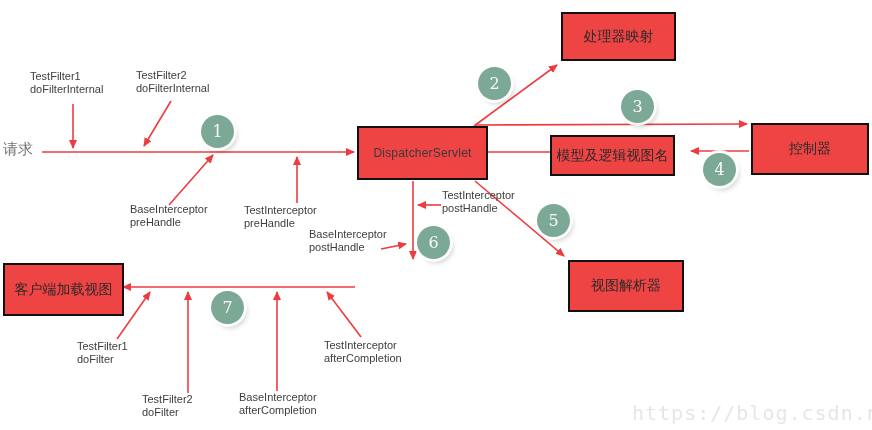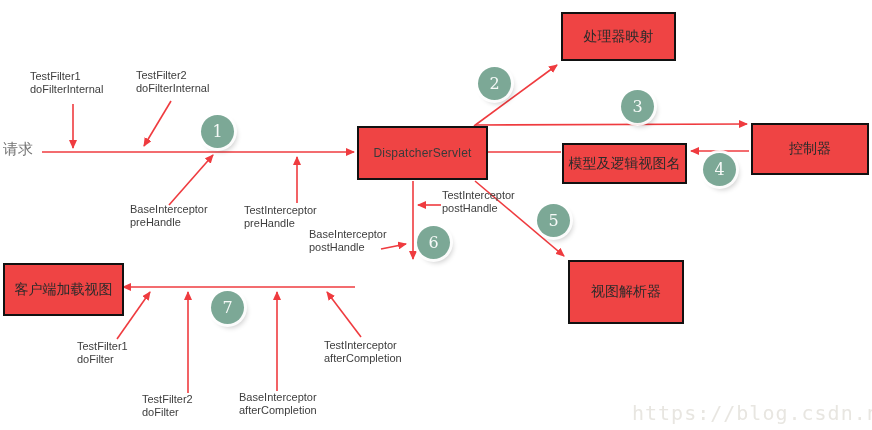--- a/index.html
+++ b/index.html
@@ -89,22 +89,22 @@
     <line class="arrow-line" x1="355" y1="287" x2="123" y2="287" marker-end="url(#arrowhead)"></line>
     <line class="arrow-line" x1="117" y1="339" x2="150" y2="292" marker-end="url(#arrowhead)"></line>
     <line class="arrow-line" x1="188" y1="393" x2="188" y2="292" marker-end="url(#arrowhead)"></line>
     <line class="arrow-line" x1="277" y1="391" x2="277" y2="292" marker-end="url(#arrowhead)"></line>
     <line class="arrow-line" x1="361" y1="337" x2="327" y2="292" marker-end="url(#arrowhead)"></line>
   </svg>
 
   <div class="box en" style="left:357px;top:126px;width:131px;height:54px;">DispatcherServlet</div>
   <div class="box" style="left:561px;top:12px;width:115px;height:49px;">处理器映射</div>
   <div class="box" style="left:751px;top:123px;width:118px;height:52px;">控制器</div>
-  <div class="box" style="left:562px;top:135px;width:125px;height:41px;margin-top:8px;">模型及逻辑视图名</div>
-  <div class="box" style="left:568px;top:260px;width:116px;height:64px;">视图解析器</div>
+  <div class="box" style="left:550px;top:135px;width:125px;height:41px;">模型及逻辑视图名</div>
+  <div class="box" style="left:568px;top:260px;width:116px;height:52px;">视图解析器</div>
   <div class="box" style="left:3px;top:263px;width:121px;height:53px;">客户端加载视图</div>
 
   <div class="step" style="left:201px;top:115px;">1</div>
   <div class="step" style="left:478px;top:67px;">2</div>
   <div class="step" style="left:621px;top:90px;">3</div>
   <div class="step" style="left:703px;top:153px;">4</div>
   <div class="step" style="left:537px;top:204px;">5</div>
   <div class="step" style="left:417px;top:226px;">6</div>
   <div class="step" style="left:211px;top:291px;">7</div>
 

